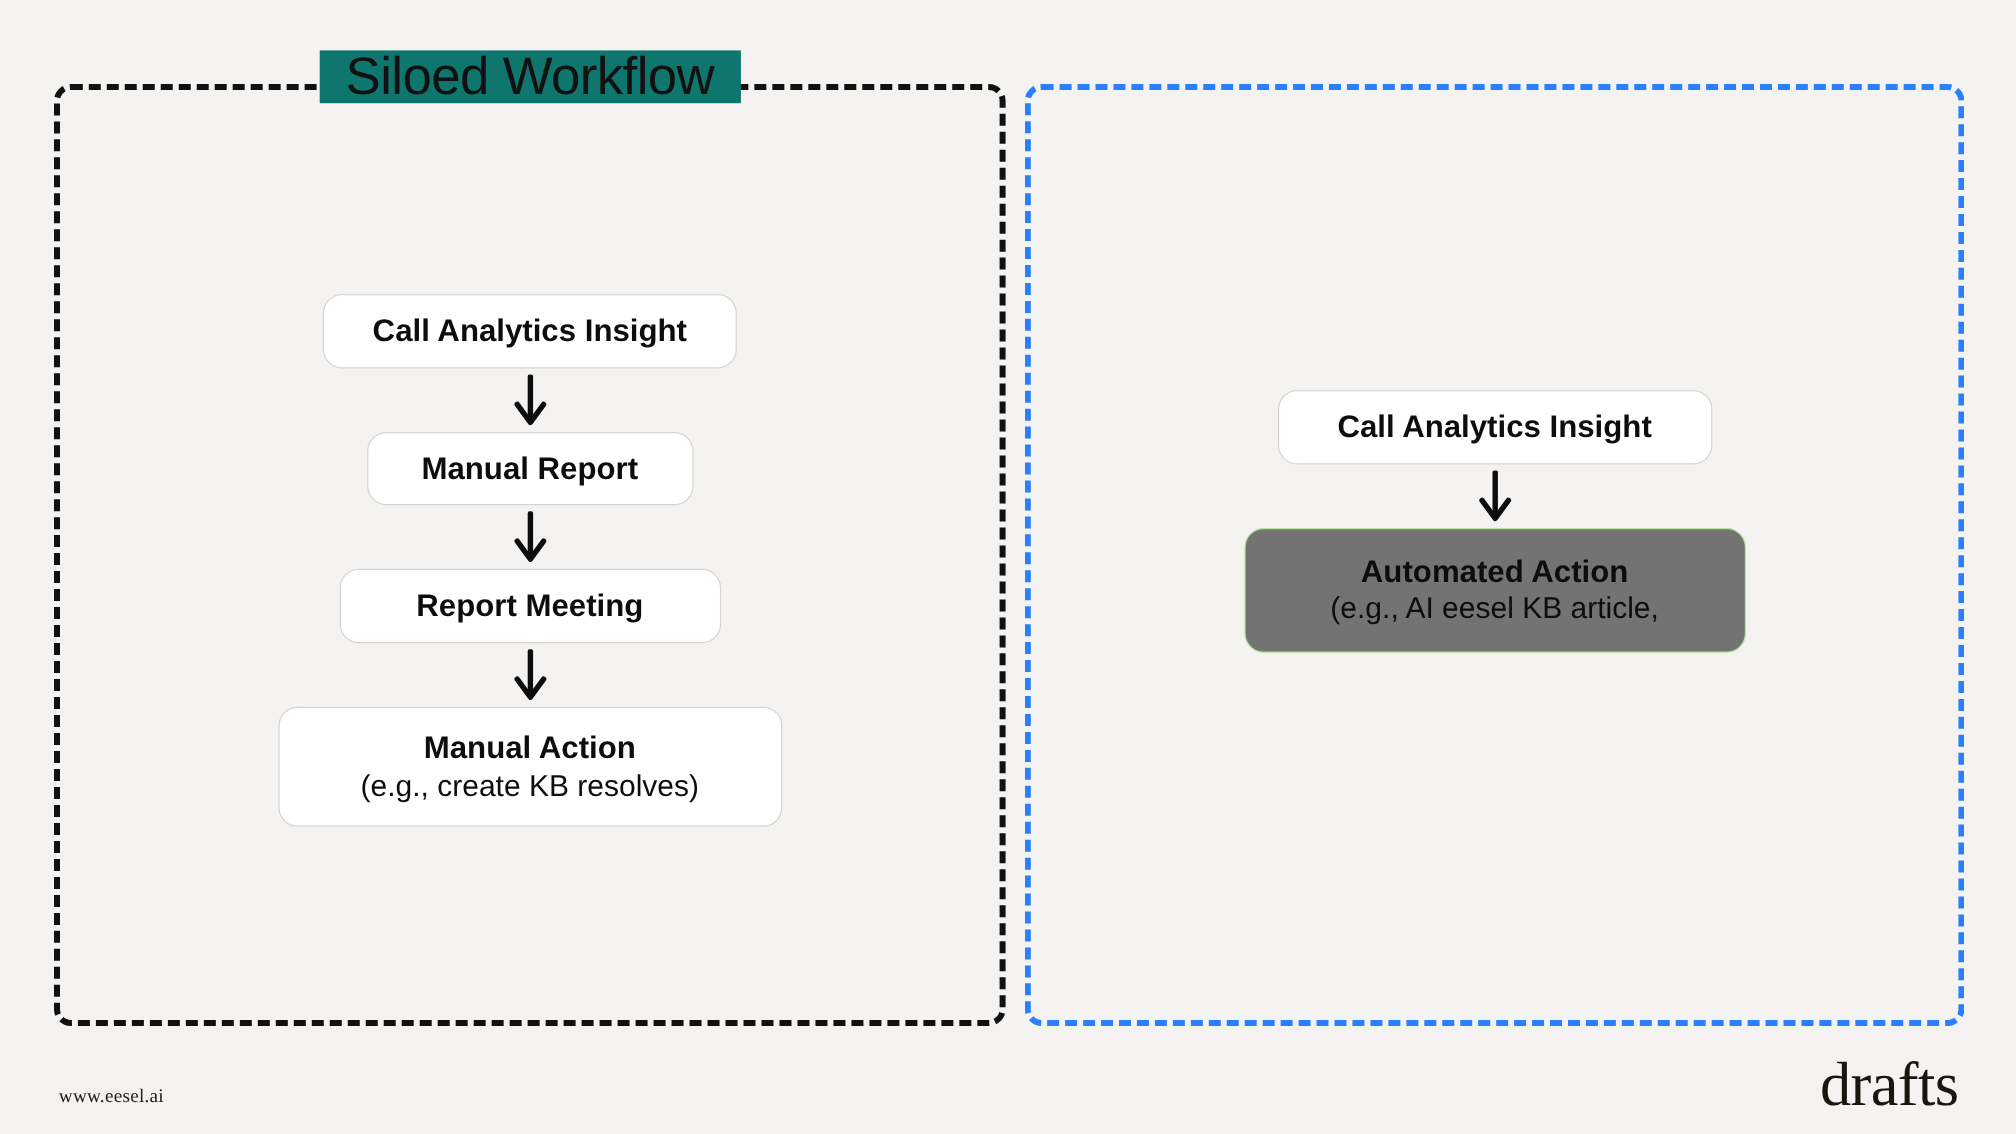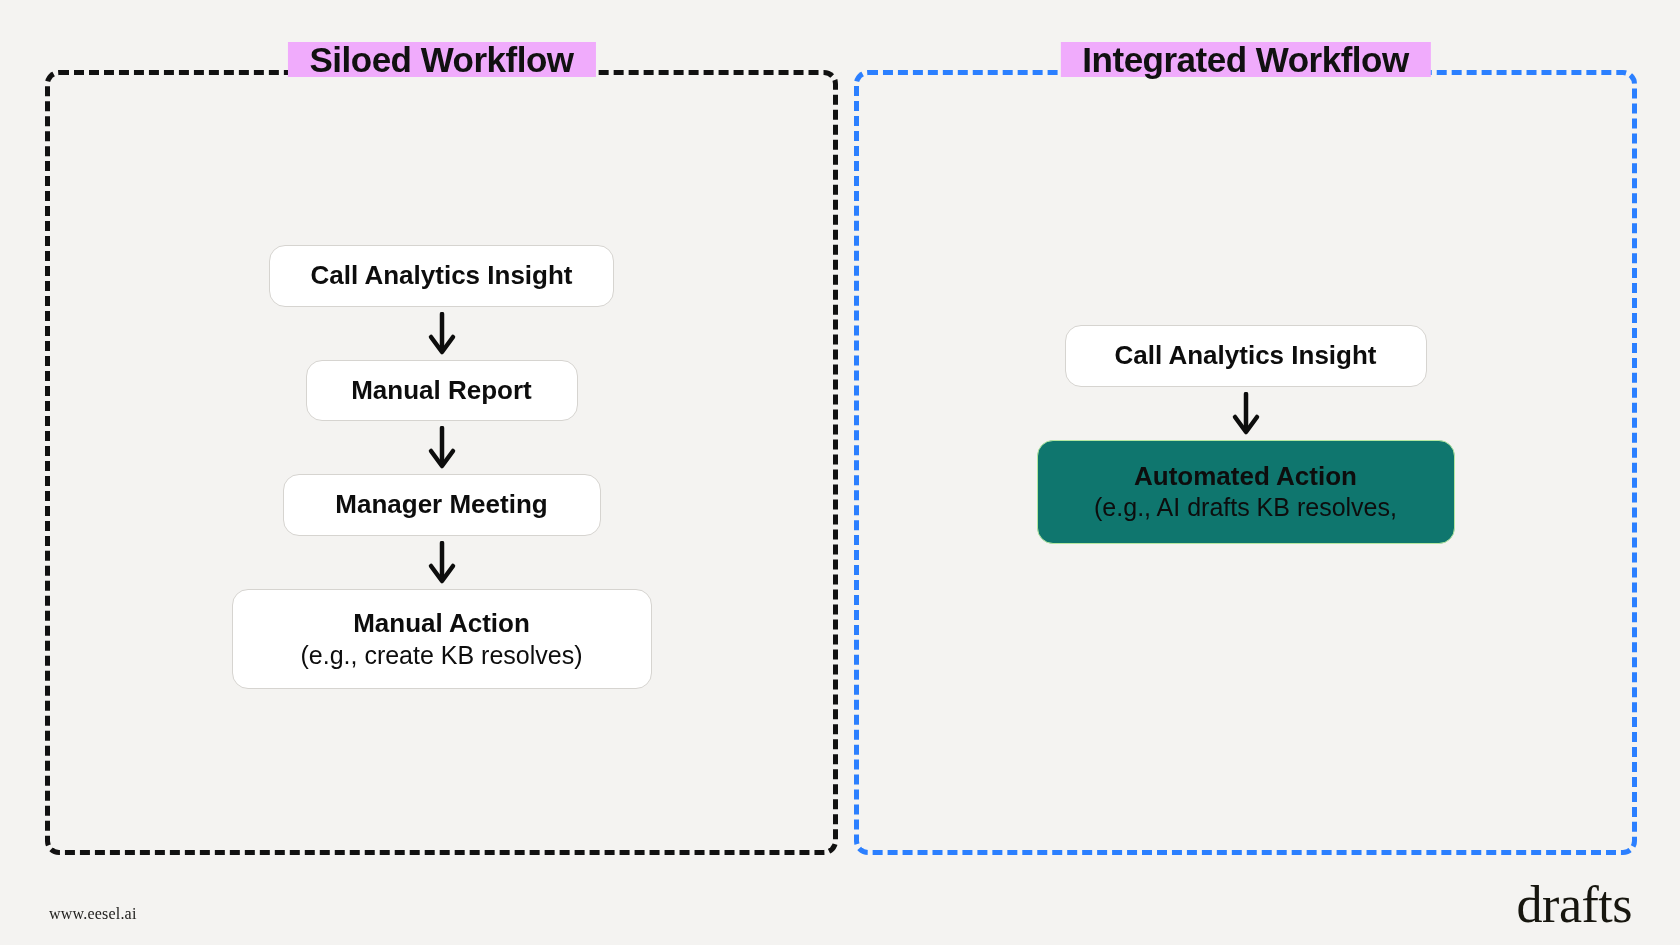--- a/index.html
+++ b/index.html
@@ -43,24 +43,24 @@
     width: 783px;
     height: 785px;
     border-color: #2b7fff;
   }
 
   .panel-title {
     position: absolute;
     top: -33px;
     left: 50%;
     transform: translateX(-50%);
-    background: #f0abfc;
+    background: #0f766e;
     padding: 0 22px;
-    font-size: 35px;
-    font-weight: bold;
+    font-size: 44px;
+    font-weight: normal;
     color: #111111;
     white-space: nowrap;
     letter-spacing: -0.5px;
     line-height: 1;
   }
 
   
   .flow {
     position: absolute;
     left: 0;
@@ -78,21 +78,21 @@
     border-radius: 16px;
     padding: 14px 44px;
     text-align: center;
     box-sizing: border-box;
     display: flex;
     flex-direction: column;
     align-items: center;
     justify-content: center;
   }
   .node.green {
-    background: #0f766e;
+    background: #737373;
     border-color: #b4e6a0;
   }
   .node-title {
     font-size: 26px;
     font-weight: bold;
     color: #0d0d0d;
     line-height: 1.22;
     white-space: nowrap;
   }
   .node-sub {
@@ -153,53 +153,52 @@
       <div class="node" style="width:272px;">
         <div class="node-title">Manual Report</div>
       </div>
 
       <svg class="arrow" viewBox="0 0 34 44">
         <path d="M17 2 L17 34" stroke="#0d0d0d" stroke-width="4.5" fill="none" stroke-linecap="round"></path>
         <path d="M6 25 L17 40 L28 25" stroke="#0d0d0d" stroke-width="4.5" fill="none" stroke-linecap="round" stroke-linejoin="round"></path>
       </svg>
 
       <div class="node" style="width:318px;">
-        <div class="node-title">Manager Meeting</div>
+        <div class="node-title">Report Meeting</div>
       </div>
 
       <svg class="arrow" viewBox="0 0 34 44">
         <path d="M17 2 L17 34" stroke="#0d0d0d" stroke-width="4.5" fill="none" stroke-linecap="round"></path>
         <path d="M6 25 L17 40 L28 25" stroke="#0d0d0d" stroke-width="4.5" fill="none" stroke-linecap="round" stroke-linejoin="round"></path>
       </svg>
 
       <div class="node" style="width:420px; padding-top:18px; padding-bottom:18px;">
         <div class="node-title">Manual Action</div>
         <div class="node-sub">(e.g., create KB resolves)</div>
       </div>
 
     </div>
   </div>
 
   <div class="panel panel-right">
-    <div class="panel-title">Integrated Workflow</div>
 
     <div class="flow flow-right">
 
       <div class="node" style="width:362px;">
         <div class="node-title">Call Analytics Insight</div>
       </div>
 
       <svg class="arrow" viewBox="0 0 34 44">
         <path d="M17 2 L17 34" stroke="#0d0d0d" stroke-width="4.5" fill="none" stroke-linecap="round"></path>
         <path d="M6 25 L17 40 L28 25" stroke="#0d0d0d" stroke-width="4.5" fill="none" stroke-linecap="round" stroke-linejoin="round"></path>
       </svg>
 
       <div class="node green" style="width:418px; padding-top:20px; padding-bottom:20px;">
         <div class="node-title">Automated Action</div>
-        <div class="node-sub">(e.g., AI drafts KB resolves,</div>
+        <div class="node-sub">(e.g., AI eesel KB article,</div>
       </div>
 
     </div>
   </div>
 
   <div class="footer-url">www.eesel.ai</div>
 
   <div class="footer-logo">drafts</div>
 
 </div>

